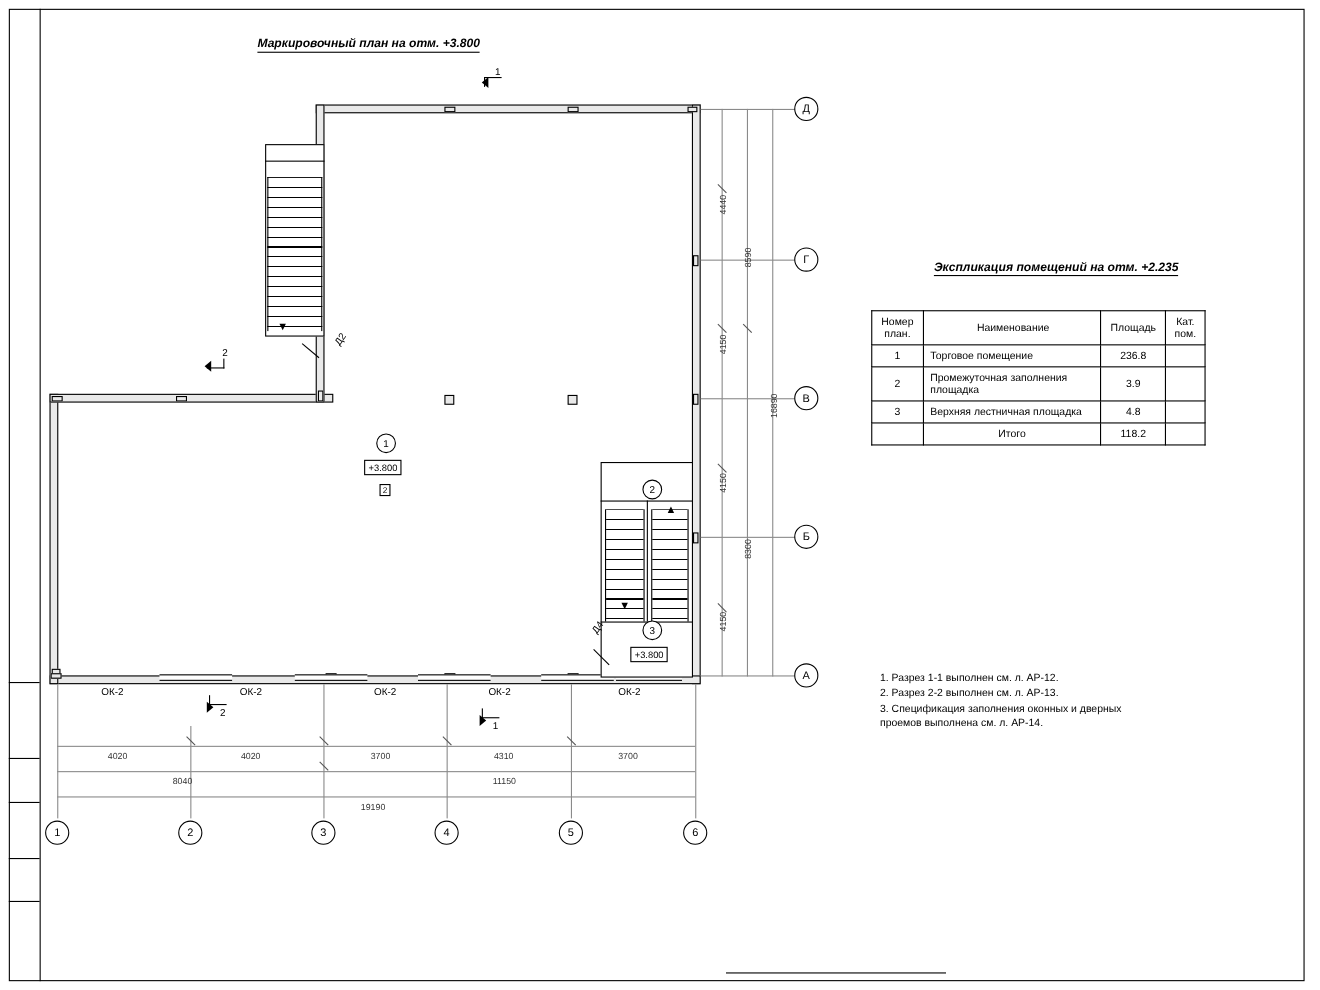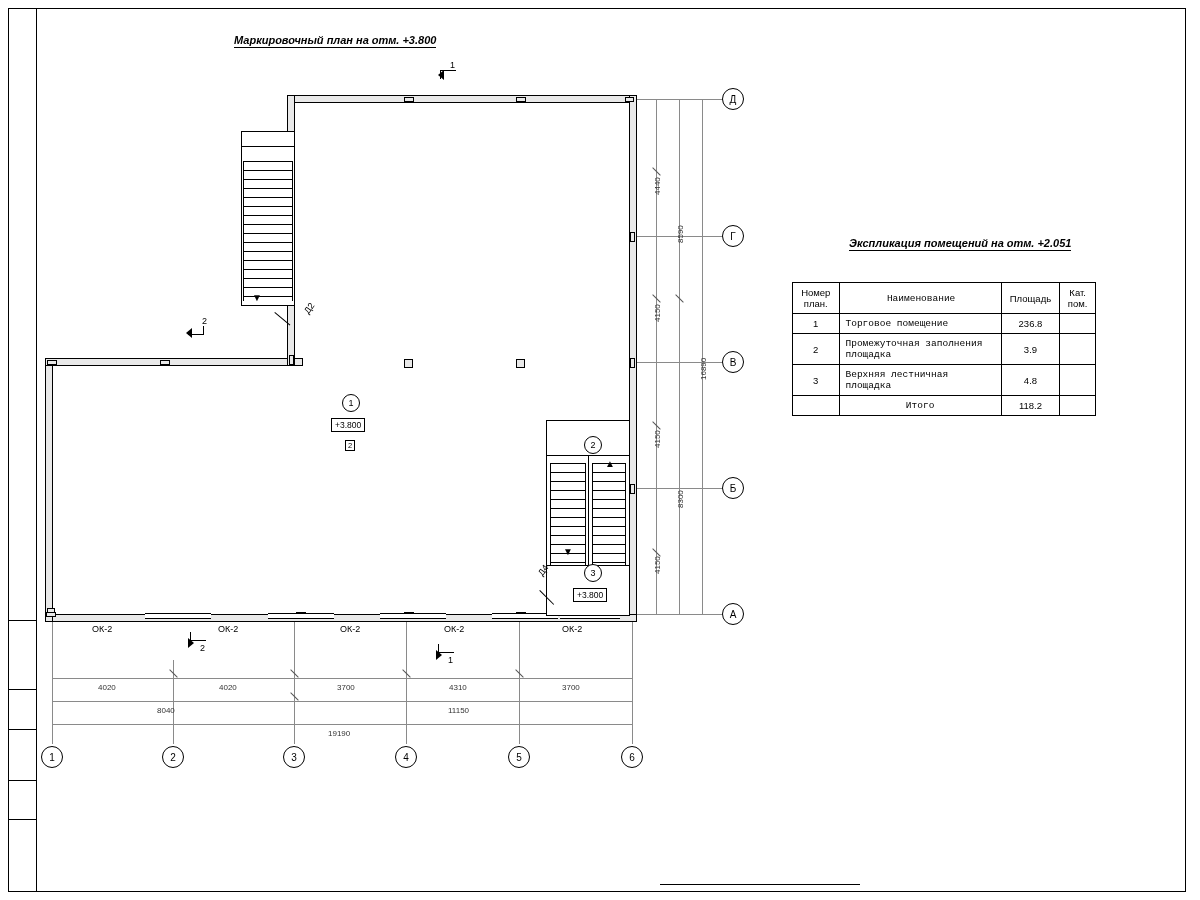--- a/index.html
+++ b/index.html
@@ -110,21 +110,21 @@
     border-collapse: collapse;
     font-size: 9.5px;
   }
   table.spec td, table.spec th {
     border: 1px solid #000;
     padding: 4px 4px;
     font-weight: normal;
     vertical-align: middle;
   }
   .c-num { width: 46px; text-align: center; }
-  .c-name { width: 228px; text-align: left; padding-left: 6px !important; font-family: Liberation Mono, monospace; }
+  .c-name { width: 228px; text-align: left; padding-left: 6px !important; }
   .c-area { width: 58px; text-align: center; }
   .c-cat  { width: 34px; text-align: center; }
   .hdr { text-align: center; }
   .total-label { text-align: center; padding-right: 6px !important; }
 
   
   .notes { font-size: 9.5px; line-height: 1.45; }
 
   
   .win-mark { font-size: 9px; }
@@ -310,21 +310,21 @@
   <div class="abs dim-text" style="left:448px; top:706px;">11150</div>
   <div class="abs dim-text" style="left:328px; top:729px;">19190</div>
 
   <div class="abs bubble" style="left:41px; top:746px;">1</div>
   <div class="abs bubble" style="left:162px; top:746px;">2</div>
   <div class="abs bubble" style="left:283px; top:746px;">3</div>
   <div class="abs bubble" style="left:395px; top:746px;">4</div>
   <div class="abs bubble" style="left:508px; top:746px;">5</div>
   <div class="abs bubble" style="left:621px; top:746px;">6</div>
 
-  <div class="abs title-italic" style="left:849px; top:237px;">Экспликация помещений на отм. +2.051</div>
+  <div class="abs title-italic" style="left:849px; top:237px;">Экспликация помещений на отм. +2.235</div>
 
   <div class="abs" style="left:792px; top:282px;">
     <table class="spec">
       <thead>
         <tr>
           <th class="c-num hdr">
             <div>Номер</div>
             <div>план.</div>
           </th>
           <th class="c-name hdr" style="text-align:center;">Наименование</th>
@@ -357,14 +357,20 @@
         <tr>
           <td class="c-num"></td>
           <td class="c-name total-label">Итого</td>
           <td class="c-area">118.2</td>
           <td class="c-cat"></td>
         </tr>
       </tbody>
     </table>
   </div>
 
+  <div class="abs notes" style="left:800px; top:610px; width:330px;">
+    <div>1. Разрез 1-1 выполнен см. л. АР-12.</div>
+    <div>2. Разрез 2-2 выполнен см. л. АР-13.</div>
+    <div>3. Спецификация заполнения оконных и дверных</div>
+    <div>    проемов выполнена см. л. АР-14.</div>
+  </div>
 
 </div>
 
 </body></html>

